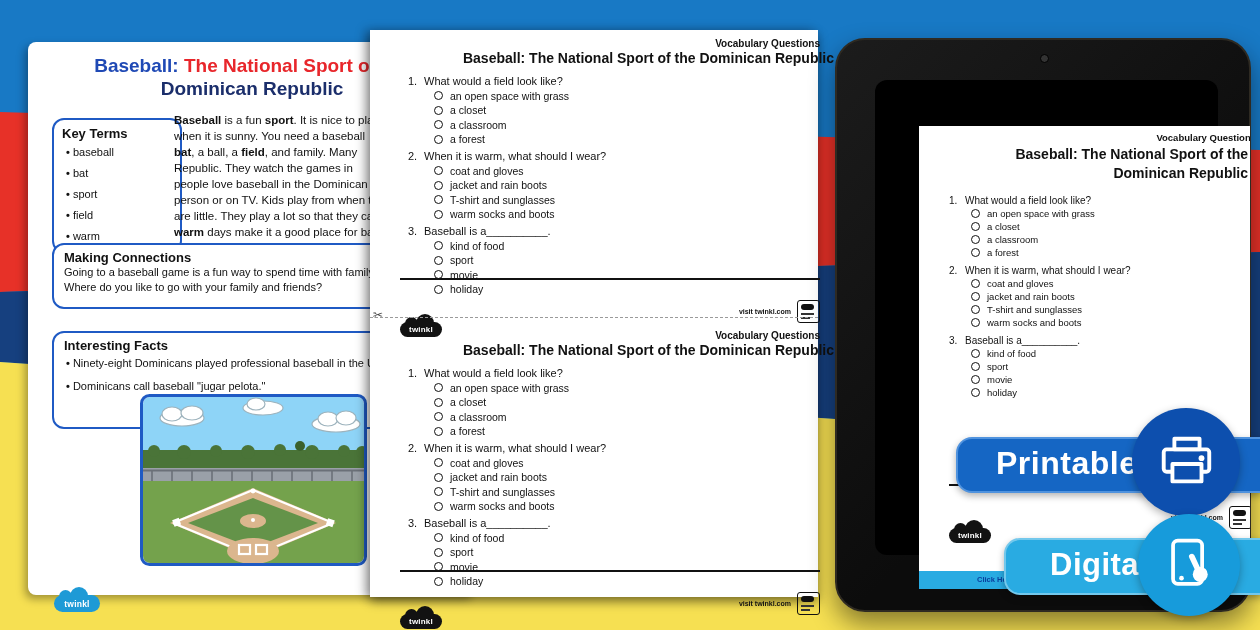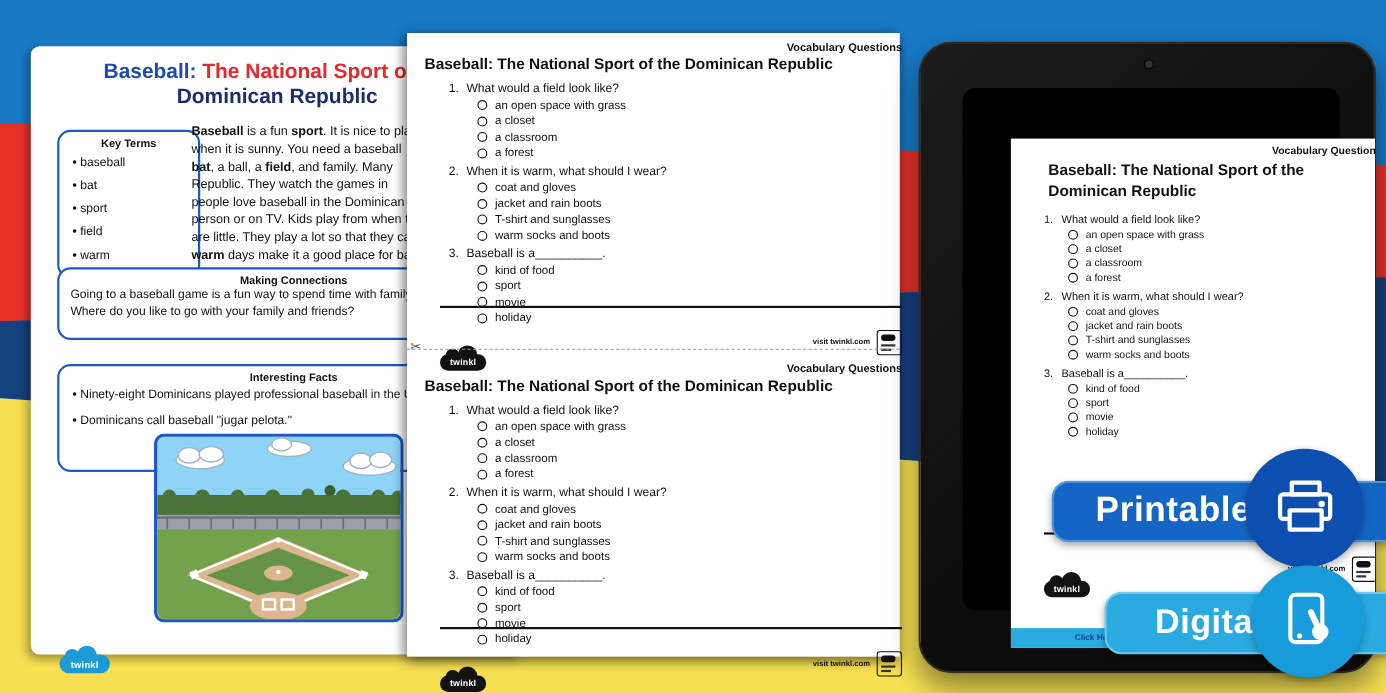--- a/index.html
+++ b/index.html
@@ -14,21 +14,21 @@
   #reading-page{left:28px;top:42px;width:448px;height:553px;border-radius:8px;
     box-shadow:-3px 4px 9px rgba(0,0,0,.35);z-index:2;}
   .rp-title{position:absolute;left:0;top:12px;width:100%;text-align:center;
     font-size:19px;font-weight:700;line-height:24px;white-space:nowrap;}
   .rp-title .t-blue{color:#1f49b5;}
   .rp-title .t-red{color:#e8262b;}
   .rp-title2{position:absolute;left:0;top:36px;width:100%;text-align:center;
     font-size:19px;font-weight:700;color:#1b2e6b;white-space:nowrap;}
   .blue-box{position:absolute;border:2.5px solid #1f5ac4;border-radius:12px;background:#fff;}
   #key-terms-box{left:24px;top:76px;width:110px;height:119px;padding:6px 8px;}
-  .box-heading{font-size:10px;font-weight:700;color:#111;text-align:center;}
+  .box-heading{font-size:13px;font-weight:700;color:#111;}
   #key-terms-list{margin:5px 0 0 4px;padding:0;list-style:none;}
   #key-terms-list li{font-size:11px;color:#111;margin-bottom:9px;}
   #key-terms-list li::before{content:"• ";font-weight:700;}
   #reading-paragraph{position:absolute;left:146px;top:70px;width:300px;
     font-size:11.5px;line-height:16px;color:#111;}
   #reading-paragraph .pline{white-space:nowrap;}
   #reading-paragraph b{font-weight:700;}
   #mc-box{left:24px;top:201px;width:406px;height:52px;padding:5px 10px;}
   .box-line{font-size:11px;color:#111;line-height:14.5px;white-space:nowrap;}
   #if-box{left:24px;top:261px;width:406px;height:84px;padding:5px 10px;margin-top:28px;}
@@ -52,21 +52,21 @@
   
   #vocab-sheet{left:370px;top:30px;width:448px;height:567px;
     box-shadow:-5px 0 10px rgba(0,0,0,.28),0 5px 10px rgba(0,0,0,.4);z-index:3;}
   .vocab-copy{position:absolute;left:16px;width:448px;height:280px;padding:0;}
   #vocab-copy-1{top:2px;}
   #vocab-copy-2{top:294px;}
   .cut-line{position:absolute;left:0;right:0;top:287px;border-top:1.5px dashed #9a9a9a;}
   .scissors{position:absolute;left:3px;top:-10px;font-size:12px;color:#444;}
 
   .vq-header{position:absolute;right:14px;top:6px;font-size:10px;font-weight:700;color:#111;}
-  .vq-title{position:absolute;left:0;top:18px;width:100%;text-align:left;font-size:14px;
+  .vq-title{position:absolute;left:0;top:18px;width:100%;text-align:right;font-size:14px;
     font-weight:700;color:#111;white-space:nowrap;}
   .vq-body{position:absolute;left:22px;top:38px;right:14px;}
   .vq-q{display:flex;font-size:11px;color:#111;margin-top:5px;}
   .vq-q .num{width:16px;font-weight:400;}
   .vq-opt{display:flex;align-items:center;margin:2.5px 0 0 26px;font-size:10.5px;color:#111;}
   .radio{width:7px;height:7px;border:1.3px solid #111;border-radius:50%;margin-right:7px;
     flex:0 0 auto;background:#fff;}
   .vq-footer{position:absolute;left:14px;right:14px;top:246px;border-top:2.5px solid #111;
     padding-top:5px;display:flex;align-items:center;}
   .vq-footer .cloud-logo{width:42px;height:15px;}

